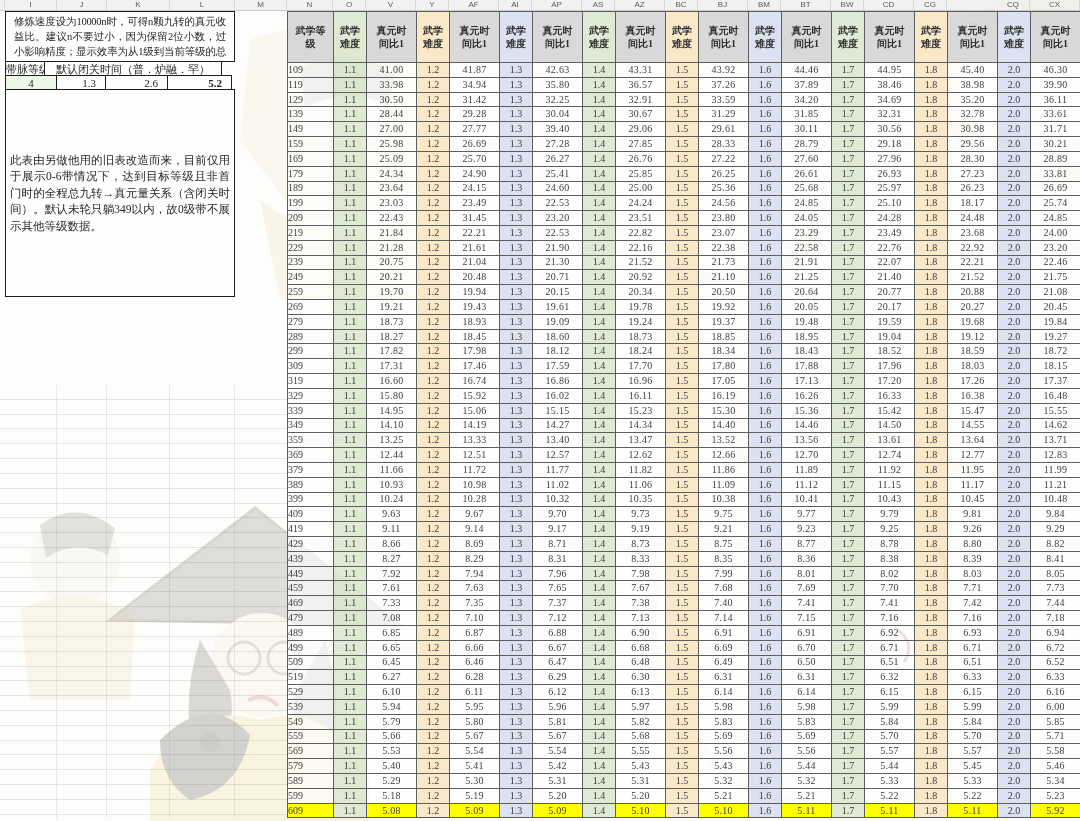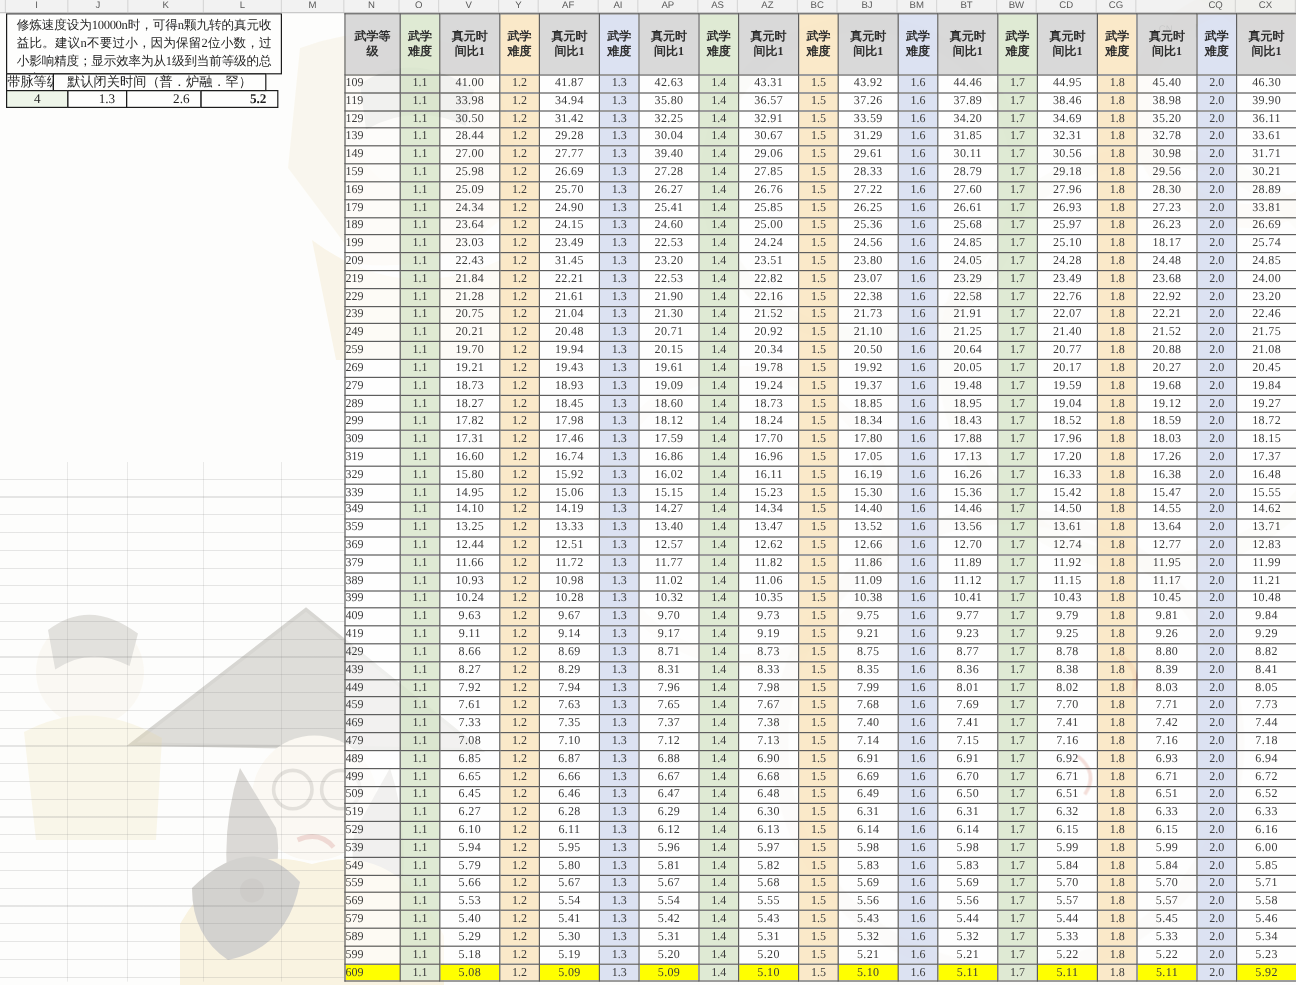--- a/index.html
+++ b/index.html
@@ -141,20 +141,21 @@
   <div class="prow" style="margin-top:-1px;">
     <div class="c lab">带脉等级</div>
     <div class="c wide">默认闭关时间（普．炉融．罕）</div>
   </div>
   <div class="prow" style="margin-top:-1px;">
     <div class="c v4">4</div>
     <div class="c numc j">1.3</div>
     <div class="c numc k">2.6</div>
     <div class="c numc l">5.2</div>
   </div>
+  <div class="blk note1">此表由另做他用的旧表改造而来，目前仅用于展示0-6带情况下，达到目标等级且非首门时的全程总九转→真元量关系（含闭关时间）。默认未轮只躺349以内，故0级带不展示其他等级数据。</div>
 </div>
 
 <table id="dt">
   <colgroup id="cg">
       <col style="width: 46px;">
       <col style="width: 33px;">
       <col style="width: 50px;">
       <col style="width: 33px;">
       <col style="width: 50px;">
       <col style="width: 33px;">

